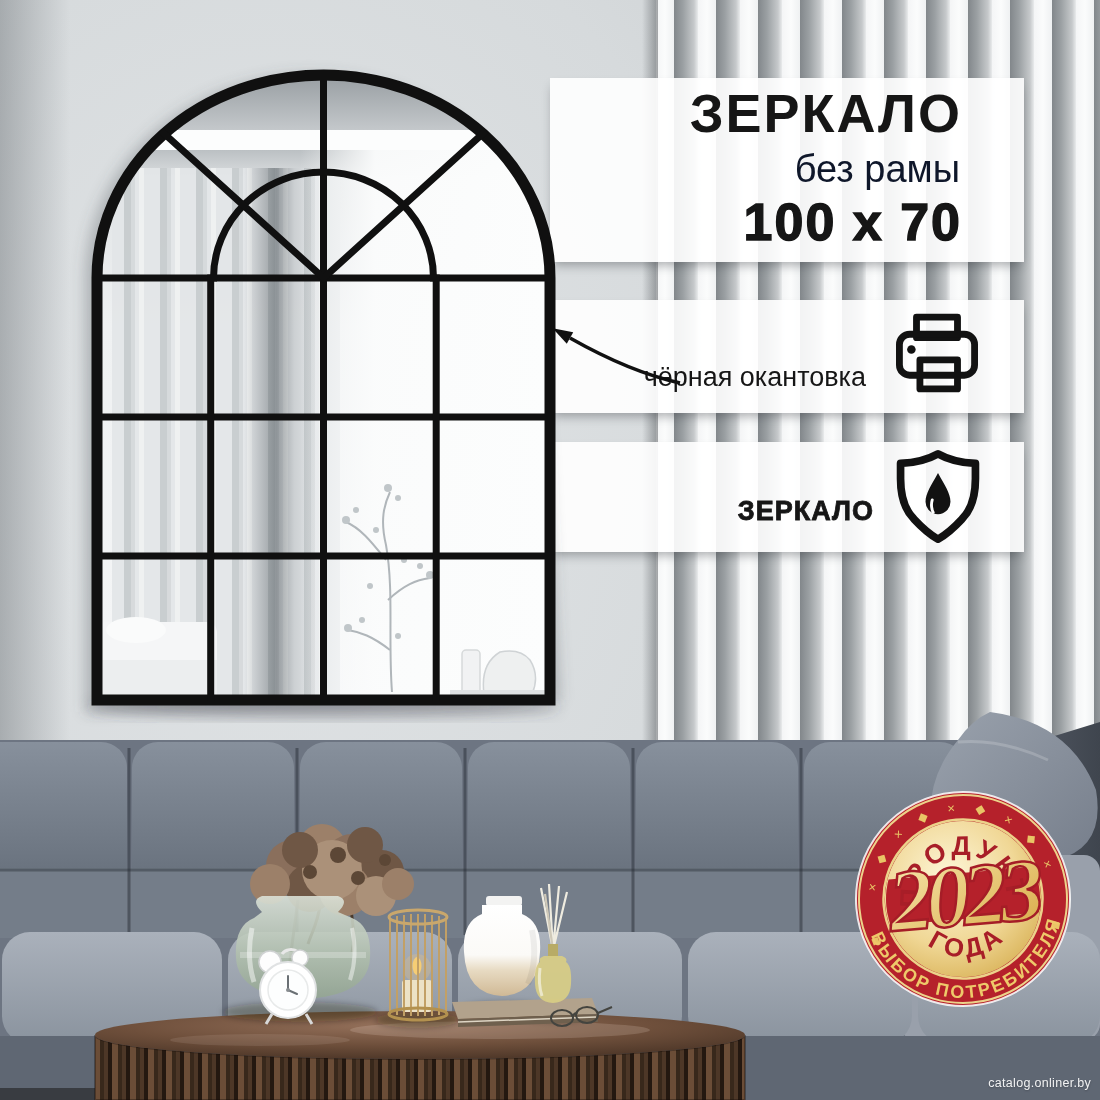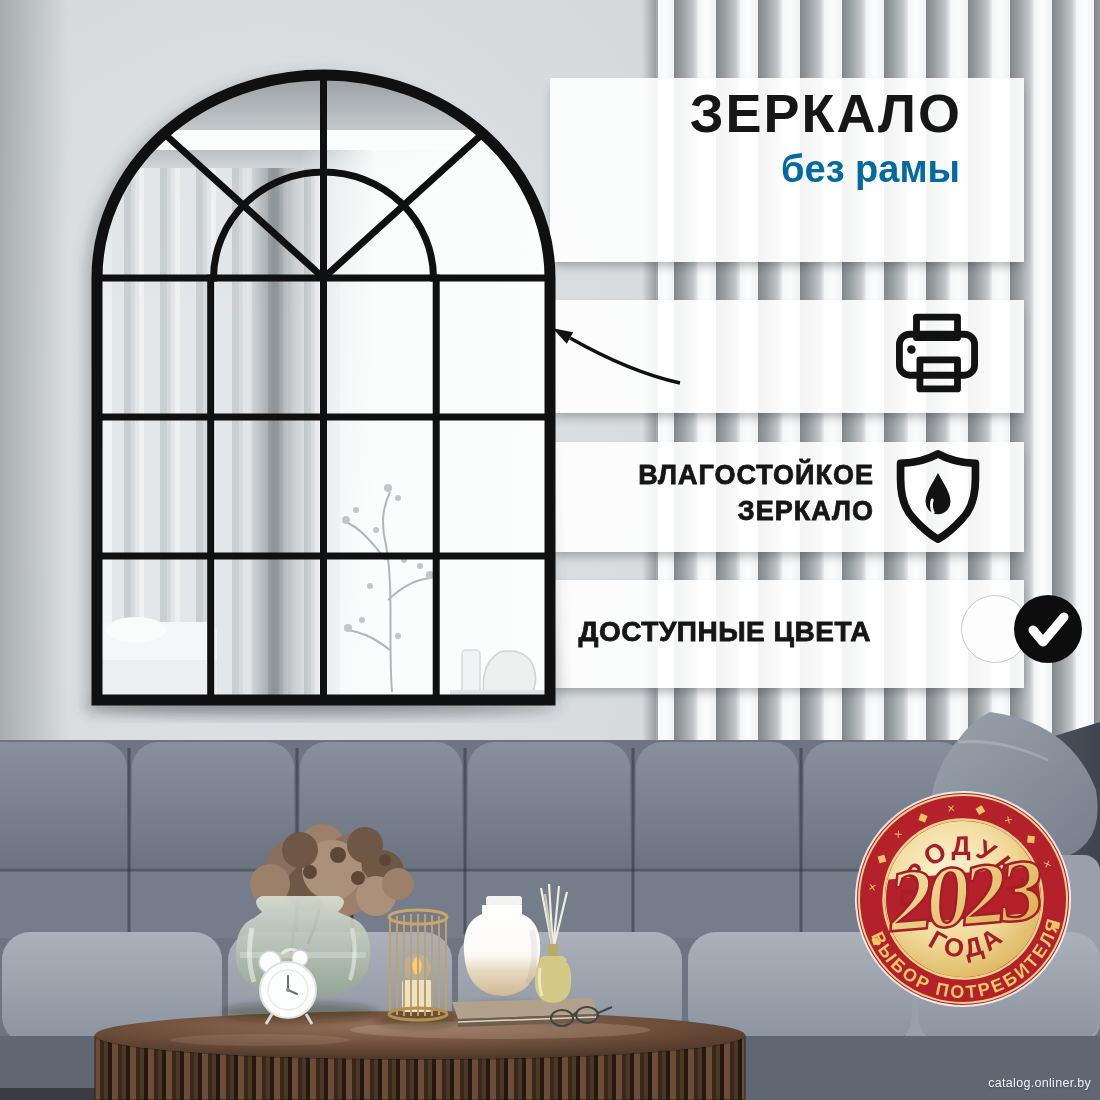--- a/index.html
+++ b/index.html
@@ -14,21 +14,21 @@
         background:repeating-linear-gradient(90deg,
           #f4f5f6 0px,#fbfcfc 9px,#eff1f2 18px,
           #82878b 18px,#9ba0a3 27px,#c6c9cb 38px,#e9ebec 42px);}
   .corner-shadow{position:absolute;left:642px;top:0;width:16px;height:1100px;
         background:linear-gradient(90deg,rgba(60,64,68,0),rgba(60,64,68,.45));}
   
   .band{position:absolute;left:550px;width:474px;background:rgba(255,255,255,.9);
         box-shadow:0 6px 10px -3px rgba(45,50,56,.4);color:#161616;}
   #band1{top:78px;height:184px;text-align:right;padding:0;}
   .t-title{position:absolute;right:62px;top:8px;font-size:54px;font-weight:700;letter-spacing:2px;line-height:1;}
-  .t-sub{position:absolute;right:64px;top:72px;font-size:38px;font-weight:700;line-height:1;color:#0369a1;}
+  .t-sub{position:absolute;right:64px;top:72px;font-size:38px;font-weight:400;line-height:1;color:#0f172a;}
   .t-size{position:absolute;right:62px;top:118px;font-size:52px;font-weight:800;letter-spacing:2px;line-height:1;-webkit-text-stroke:1.4px #151515;}
   #band2{top:300px;height:113px;}
   .f-title{position:absolute;right:158px;top:26px;font-size:28px;font-weight:800;letter-spacing:.5px;-webkit-text-stroke:.8px #151515;}
   .f-sub{position:absolute;right:158px;top:62px;font-size:27px;font-weight:400;}
   #band3{top:442px;height:110px;}
   .f3-l1{position:absolute;right:150px;top:18px;font-size:27px;font-weight:800;letter-spacing:1px;-webkit-text-stroke:.8px #151515;}
   .f3-l2{position:absolute;right:150px;top:54px;font-size:27px;font-weight:800;letter-spacing:1px;-webkit-text-stroke:.8px #151515;}
   #band4{top:580px;height:108px;}
   .f4-l1{position:absolute;right:153px;top:36px;font-size:28px;font-weight:800;letter-spacing:.5px;-webkit-text-stroke:.8px #151515;}
   .icon-print{position:absolute;right:44px;top:12px;}
@@ -46,52 +46,44 @@
 
 <div id="stage">
 
   <div class="wall"></div>
   <div class="slat-panel"></div>
   <div class="corner-shadow"></div>
 
   <div class="band" id="band1">
     <div class="t-title">ЗЕРКАЛО</div>
     <div class="t-sub">без рамы</div>
+    <div class="t-size">100 x 70</div>
   </div>
 
   <div class="band" id="band2">
+    <div class="f-sub">чёрная окантовка</div>
     <svg class="icon-print" width="86" height="82" viewBox="0 0 100 96">
       <g fill="none" stroke="#121212" stroke-width="8" stroke-linejoin="round">
         <rect x="26" y="6" width="48" height="24"></rect>
         <rect x="6" y="26" width="88" height="48" rx="12"></rect>
         <rect x="30" y="56" width="44" height="34"></rect>
       </g>
       <circle cx="20" cy="44" r="5" fill="#121212"></circle>
     </svg>
   </div>
 
   <div class="band" id="band3">
-    <div class="f3-l1">ВЛАГОСТОЙКОЕ</div>
     <div class="f3-l2">ЗЕРКАЛО</div>
     <svg class="icon-shield" width="96" height="102" viewBox="0 0 100 106">
       <path d="M50 8 Q66 17 89 18 L89 34 Q89 62 75 76 Q62 90 50 97 Q38 90 25 76 Q11 62 11 34 L11 18 Q34 17 50 8 Z" fill="none" stroke="#121212" stroke-width="8" stroke-linejoin="round"></path>
       <path d="M50 28 C57 41 63 49 63 58 A13 13 0 1 1 37 58 C37 49 43 41 50 28 Z" fill="#121212"></path>
       <path d="M44 56 Q42 63 45 69" stroke="#ffffff" stroke-width="3" fill="none" stroke-linecap="round"></path>
     </svg>
   </div>
 
-  <div class="band" id="band4">
-    <div class="f4-l1">ДОСТУПНЫЕ ЦВЕТА</div>
-    <div class="sw sw-white"></div>
-    <div class="sw sw-black">
-      <svg width="46" height="40" viewBox="0 0 46 40">
-        <polyline points="8,21 18,33 39,8" fill="none" stroke="#ffffff" stroke-width="9" stroke-linecap="round" stroke-linejoin="round"></polyline>
-      </svg>
-    </div>
-  </div>
 
   <svg class="lay" viewBox="0 0 1100 1100">
     <defs>
       <clipPath id="mGlass">
           <path d="M102 695 L102 278 A221.5 198 0 0 1 545.5 278 L545.5 695 Z"></path>
         </clipPath>
       <linearGradient id="gGlass" x1="0" y1="0" x2="0" y2="1">
         <stop offset="0" stop-color="#d6dadc"></stop>
           <stop offset=".4" stop-color="#eff1f2"></stop>
           <stop offset="1" stop-color="#f5f6f7"></stop>

